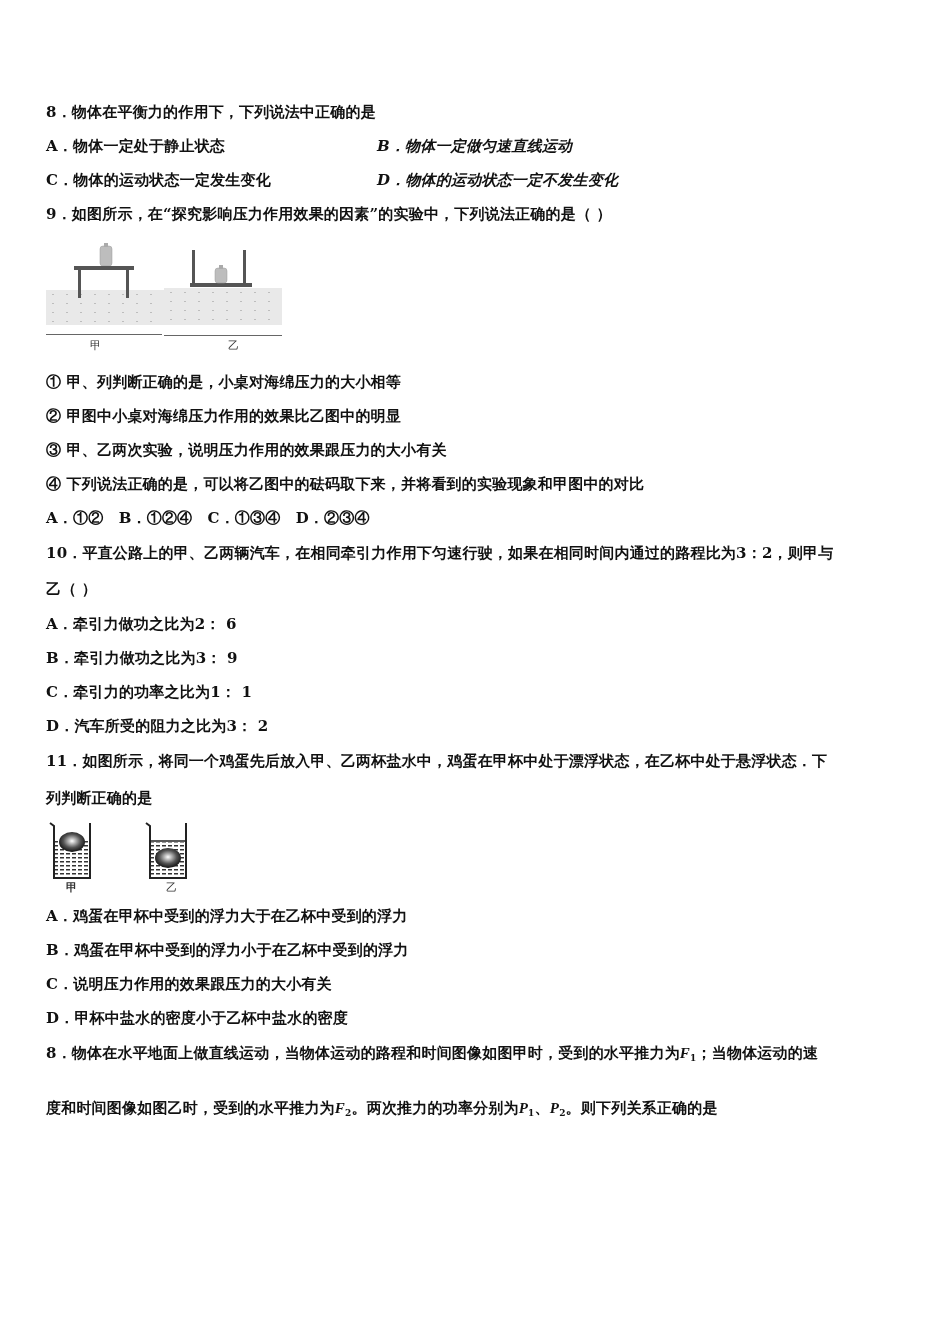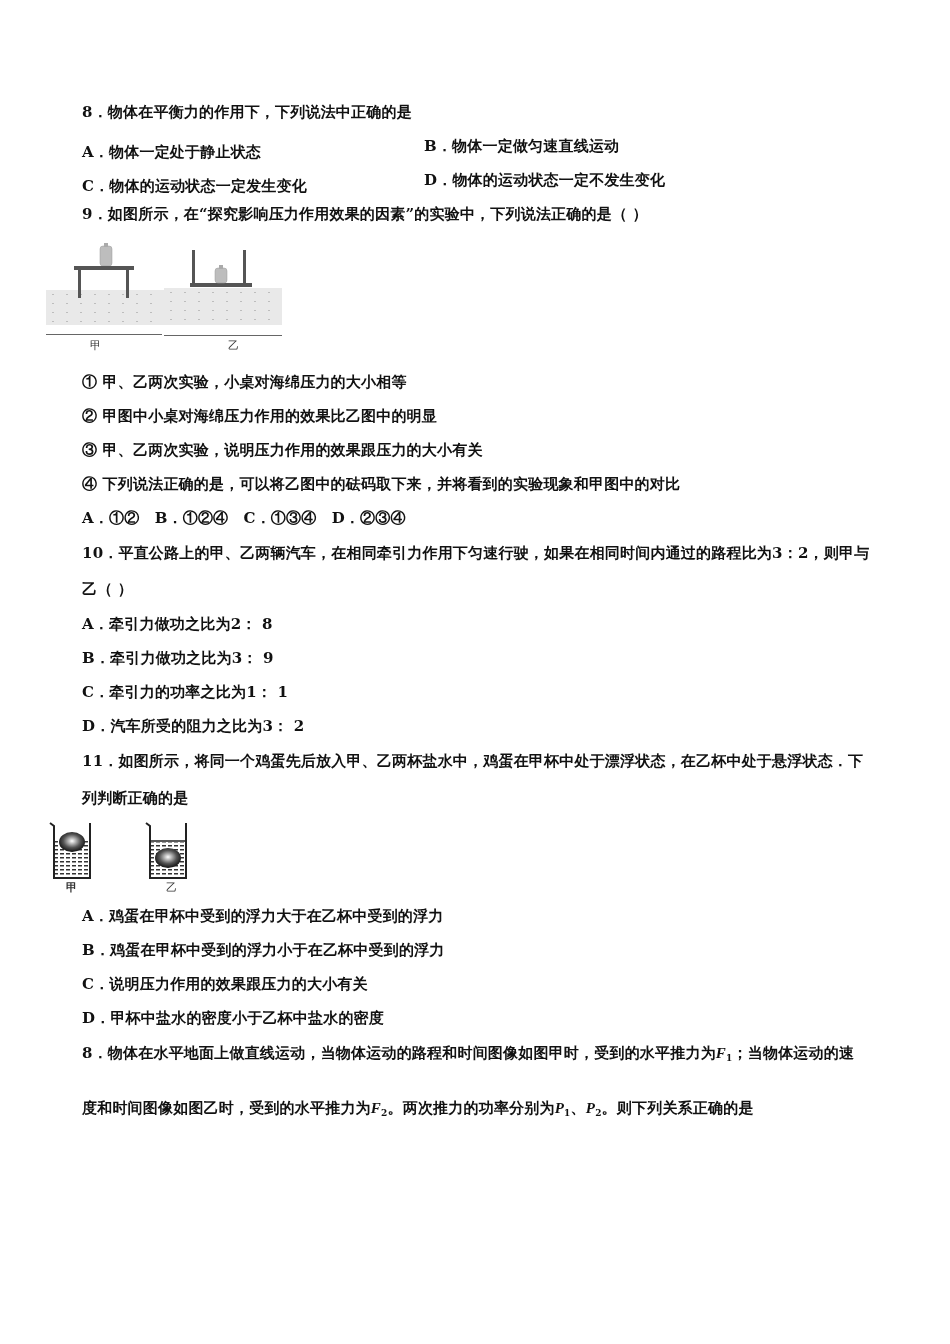--- a/index.html
+++ b/index.html
@@ -4,40 +4,40 @@
   <style>
     html, body { margin: 0; padding: 0; background: #ffffff; }
     body {
       width: 950px; height: 1344px; position: relative; overflow: hidden;
       font-family: "DejaVu Serif", "Liberation Serif", serif;
       color: #111;
     }
     .line {
       position: absolute; left: 46px;
       font-size: 15px; font-weight: bold; white-space: nowrap;
-      line-height: 20px; letter-spacing: 0.2px; margin-left: 36px;
+      line-height: 20px; letter-spacing: 0.2px;
     }
-    .col2 { left: 388px; }
+    .col2 { left: 377px; font-style: italic; }
     .fig { position: absolute; }
     .var { font-style: italic; font-family: "Liberation Serif", serif; }
     sub { font-size: 9px; vertical-align: -3px; }
     .sponge {
       position: absolute; background: #e9e9e9;
       background-image: radial-gradient(#bdbdbd 0.8px, transparent 1.2px);
       background-size: 14px 9px;
     }
     .label { position: absolute; font-size: 11px; font-family: "DejaVu Sans", sans-serif; font-weight: normal; color: #333; }
   </style>
 </head>
 <body>
 
 <div class="line" style="top:102px">8．物体在平衡力的作用下，下列说法中正确的是</div>
-<div class="line" style="top:142px">A．物体一定处于静止状态</div>
+<div class="line" style="top:136px">A．物体一定处于静止状态</div>
 <div class="line col2" style="top:136px">B．物体一定做匀速直线运动</div>
-<div class="line" style="top:176px">C．物体的运动状态一定发生变化</div>
+<div class="line" style="top:170px">C．物体的运动状态一定发生变化</div>
 <div class="line col2" style="top:170px">D．物体的运动状态一定不发生变化</div>
 
 <div class="line" style="top:204px">9．如图所示，在“探究影响压力作用效果的因素”的实验中，下列说法正确的是（  ）</div>
 
 <div class="fig" style="left:46px; top:240px; width:240px; height:115px;">
 
   <div class="sponge" style="left:0; top:50px; width:118px; height:35px;"></div>
   <div class="sponge" style="left:118px; top:48px; width:118px; height:37px;"></div>
 
   <svg style="position:absolute; left:25px; top:2px;" width="70" height="62">
@@ -55,29 +55,29 @@
     <rect x="29" y="20" width="12" height="15" rx="3" fill="#bdbdbd" stroke="#999" stroke-width="0.5"></rect>
     <rect x="33" y="17" width="4" height="4" fill="#aaa"></rect>
   </svg>
 
   <div style="position:absolute; left:0; top:94px; width:116px; height:1px; background:#666;"></div>
   <div style="position:absolute; left:118px; top:95px; width:118px; height:1px; background:#666;"></div>
   <span class="label" style="left:44px; top:98px;">甲</span>
   <span class="label" style="left:182px; top:98px;">乙</span>
 </div>
 
-<div class="line" style="top:372px">① 甲、乙两次实验，小桌对海绵压力的大小相等</div>
+<div class="line" style="top:372px">① 甲、列判断正确的是，小桌对海绵压力的大小相等</div>
 <div class="line" style="top:406px">② 甲图中小桌对海绵压力作用的效果比乙图中的明显</div>
 <div class="line" style="top:440px">③ 甲、乙两次实验，说明压力作用的效果跟压力的大小有关</div>
 <div class="line" style="top:474px">④ 下列说法正确的是，可以将乙图中的砝码取下来，并将看到的实验现象和甲图中的对比</div>
 <div class="line" style="top:508px">A．①②　B．①②④　C．①③④　D．②③④</div>
 
 <div class="line" style="top:543px">10．平直公路上的甲、乙两辆汽车，在相同牵引力作用下匀速行驶，如果在相同时间内通过的路程比为3：2，则甲与</div>
 <div class="line" style="top:579px">乙（  ）</div>
-<div class="line" style="top:614px">A．牵引力做功之比为2： 8</div>
+<div class="line" style="top:614px">A．牵引力做功之比为2： 6</div>
 <div class="line" style="top:648px">B．牵引力做功之比为3： 9</div>
 <div class="line" style="top:682px">C．牵引力的功率之比为1： 1</div>
 <div class="line" style="top:716px">D．汽车所受的阻力之比为3： 2</div>
 
 <div class="line" style="top:751px">11．如图所示，将同一个鸡蛋先后放入甲、乙两杯盐水中，鸡蛋在甲杯中处于漂浮状态，在乙杯中处于悬浮状态．下</div>
 <div class="line" style="top:788px">列判断正确的是</div>
 
 <div class="fig" style="left:46px; top:820px; width:160px; height:75px;">
   <svg style="position:absolute; left:2px; top:0;" width="50" height="62">
     <defs>

